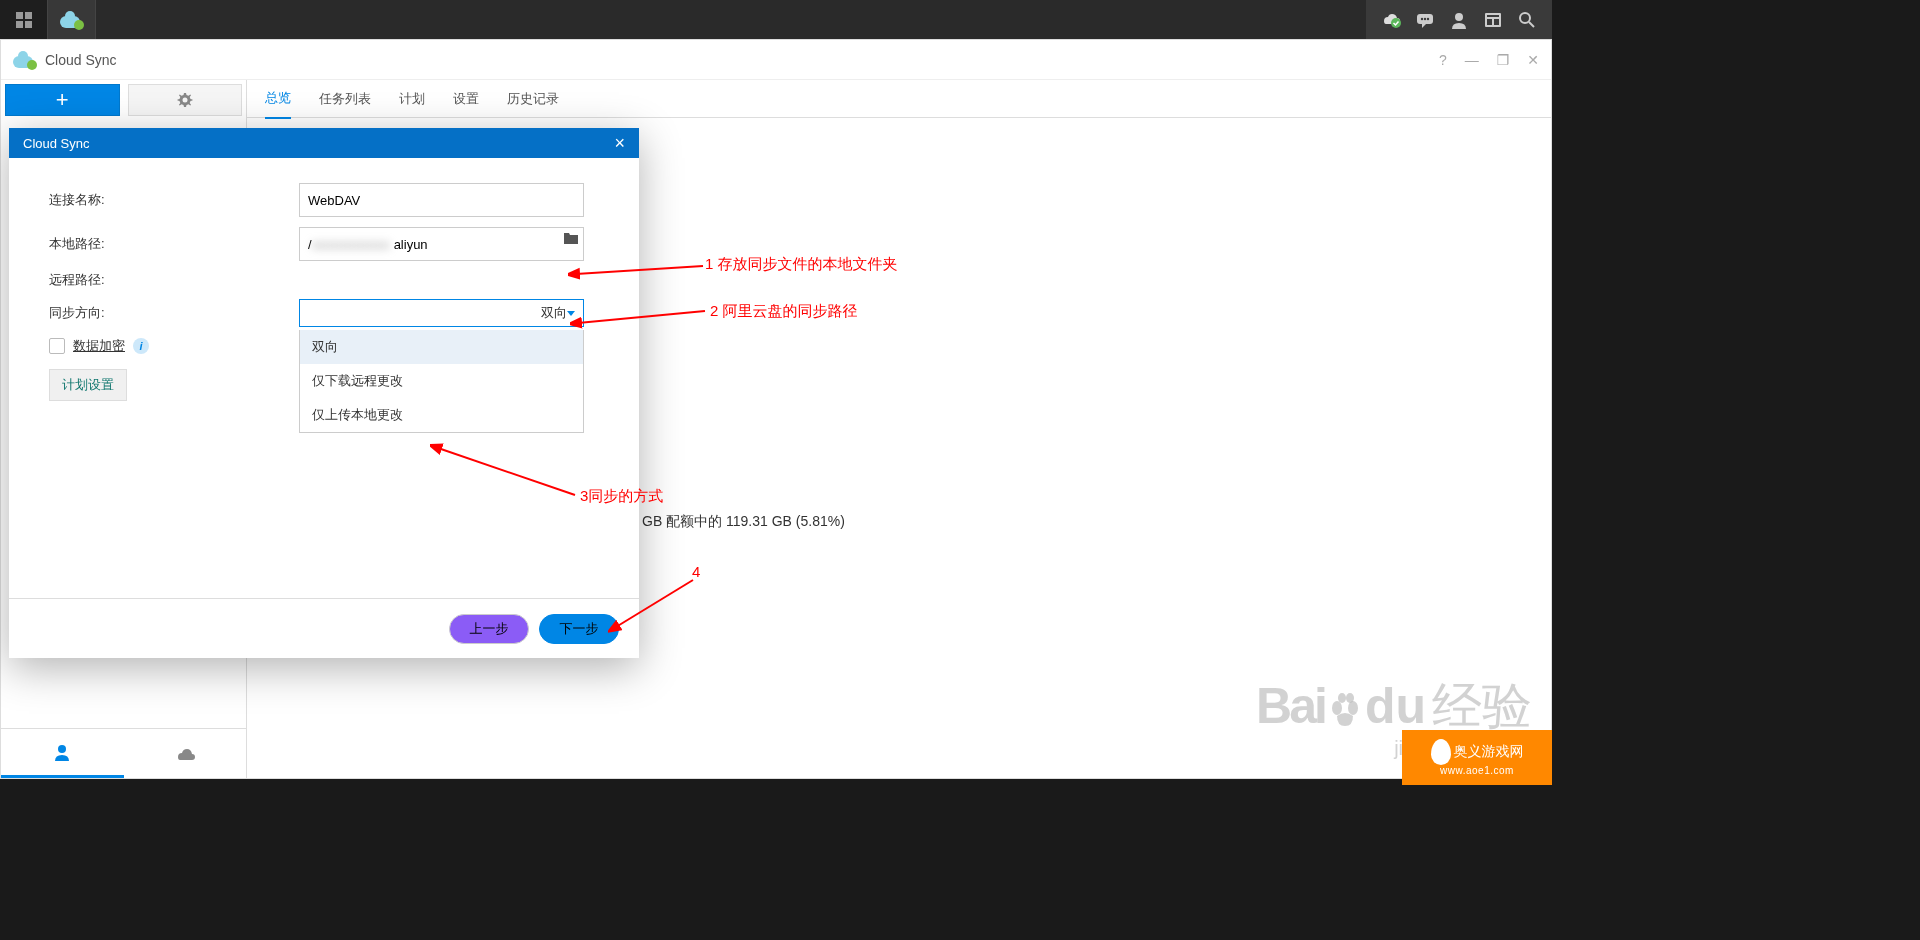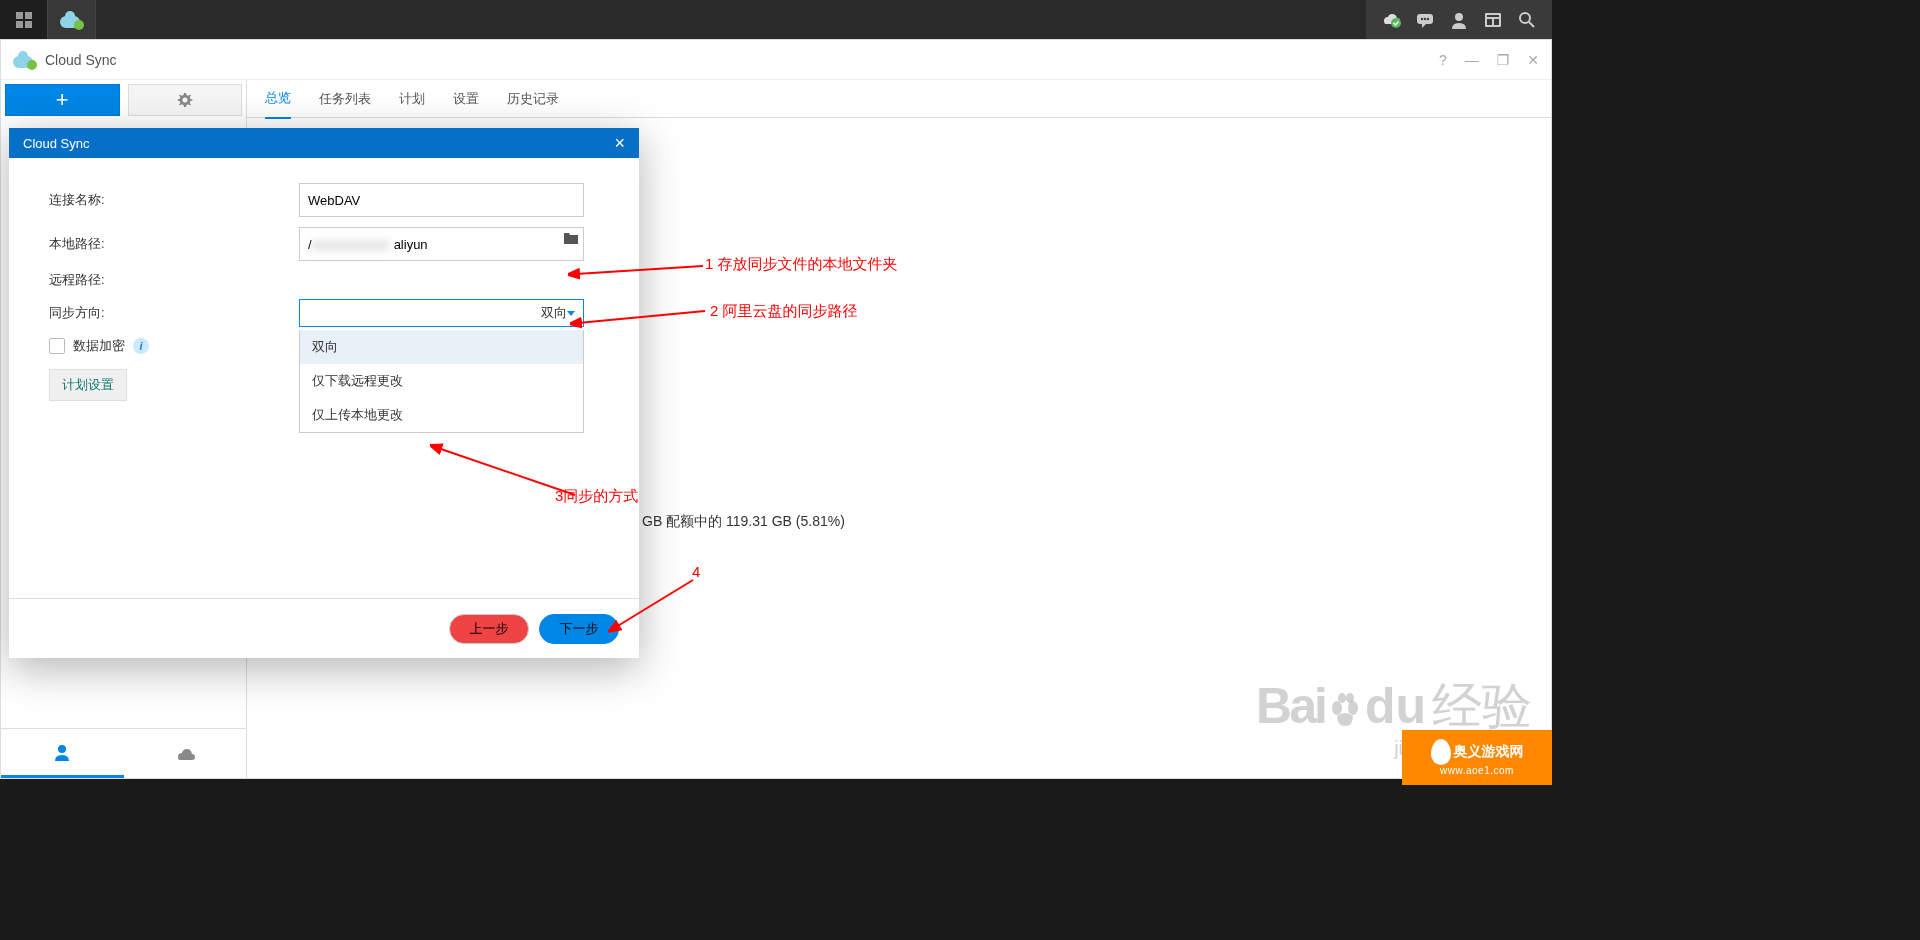--- a/index.html
+++ b/index.html
@@ -39,39 +39,39 @@
     .modal-body { flex: 1; padding: 25px 40px; }
     .form-row { display: flex; align-items: center; margin-bottom: 10px; gap: 12px; }
     .form-label { width: 238px; font-size: 13px; color: #333; }
     .form-input { flex: 0 0 285px; height: 28px; border: 1px solid #ccc; padding: 16px 8px; font-size: 13px; display: flex; align-items: center; position: relative; }
     .form-input input { border: none; outline: none; width: 100%; font-size: 13px; }
     .folder-icon-btn { position: absolute; right: 4px; top: 3px; color: #555; font-size: 16px; }
     .form-select { flex: 0 0 285px; height: 28px; border: 1px solid #0086e5; padding: 0 8px; font-size: 13px; display: flex; align-items: center; justify-content: flex-end; color: #333; position: relative; }
     .caret { color: #0086e5; border-top: 5px solid #0086e5; border-left: 4px solid transparent; border-right: 4px solid transparent; width: 0; height: 0; }
     .checkbox-row { display: flex; align-items: center; gap: 8px; margin: 8px 0 14px 0; }
     .checkbox { width: 16px; height: 16px; border: 1px solid #bbb; border-radius: 2px; }
-    .checkbox-label { font-size: 13px; color: #333; }
+    .checkbox-label { font-size: 13px; color: #333; text-decoration: underline; }
     .info-icon { width: 16px; height: 16px; border-radius: 50%; background: #cde8fa; color: #0086e5; display: flex; align-items: center; justify-content: center; font-size: 11px; font-weight: bold; font-style: italic; }
     .schedule-btn { padding: 6px 12px; background: #f0f0f0; border: 1px solid #ddd; font-size: 13px; color: #0f766e; }
     
     .dropdown-list { position: absolute; top: 30px; left: -1px; width: 285px; background: #fff; border: 1px solid #ccc; border-top: none; z-index: 10; }
     .dropdown-item { padding: 8px 12px; font-size: 13px; color: #333; }
     .dropdown-item.selected { background: #e8f0f8; }
     
     .modal-footer { height: 60px; border-top: 1px solid #ddd; display: flex; align-items: center; justify-content: flex-end; padding: 0 20px; gap: 10px; }
-    .mbtn { width: 80px; height: 30px; border-radius: 15px; font-size: 13px; border: 1px solid #ccc; display: flex; align-items: center; justify-content: center; background: #ef4444; }
+    .mbtn { width: 80px; height: 30px; border-radius: 15px; font-size: 13px; border: 1px solid #ccc; display: flex; align-items: center; justify-content: center; background: #8b5cf6; }
     .mbtn.primary { background: #0086e5; color: #000000; border-color: #0086e5; }
     
     .annotation { position: absolute; color: #ff0000; font-size: 15px; white-space: nowrap; }
     .arrow-svg { position: absolute; }
     
     .watermark1 { position: absolute; bottom: 200px; right: 20px; color: rgba(180,180,180,0.6); font-size: 50px; font-weight: bold; font-family: Arial; }
     .watermark2 { position: absolute; bottom: 180px; right: 40px; color: rgba(180,180,180,0.6); font-size: 20px; font-family: Arial; }
     .bottom-banner { position: absolute; bottom: 155px; right: 0; width: 150px; height: 55px; background: #ff8800; color: #fff; display: flex; flex-direction: column; align-items: center; justify-content: center; font-size: 14px; }
-    .bottom-banner-top { display: flex; align-items: center; gap: 3px; font-weight: bold; }
+    .bottom-banner-top { display: flex; align-items: center; gap: 3px; font-weight: normal; }
     .bottom-banner-url { font-size: 10px; letter-spacing: 0.5px; }
     .flame { width: 20px; height: 26px; background: #fff; border-radius: 50% 50% 50% 50% / 60% 60% 40% 40%; position: relative; }
     
     .cloud-sync-icon { width: 24px; height: 24px; position: relative; }
     .cloud-shape { width: 20px; height: 12px; background: #8dd4e8; border-radius: 8px; position: absolute; bottom: 4px; }
     .cloud-shape::before { content: ''; position: absolute; width: 10px; height: 10px; background: #8dd4e8; border-radius: 50%; top: -5px; left: 5px; }
     .green-dot { width: 10px; height: 10px; background: #7bc043; border-radius: 50%; position: absolute; bottom: 2px; right: 0px; }
     
     .blur-text { filter: blur(4px); color: #999; }
   </style>
@@ -233,21 +233,21 @@
     <button class="schedule-btn">计划设置</button>
   </div>
   <div class="modal-footer">
     <div class="mbtn">上一步</div>
     <div class="mbtn primary">下一步</div>
   </div>
 </div>
 
 <div class="annotation" style="top:255px; left:705px;">1 存放同步文件的本地文件夹</div>
 <div class="annotation" style="top:302px; left:710px;">2 阿里云盘的同步路径</div>
-<div class="annotation" style="top:487px; left:555px;">3同步的方式</div>
+<div class="annotation" style="top:487px; left:580px;">3同步的方式</div>
 <div class="annotation" style="top:563px; left:692px;">4</div>
 
 <svg class="arrow-svg" style="top:260px; left:568px;" width="140" height="20">
     <defs>
       <marker id="ah1" markerWidth="10" markerHeight="10" refX="2" refY="3" orient="auto">
         <path d="M0,0 L0,6 L8,3 Z" fill="#ff0000"></path>
       </marker>
     </defs>
     <line x1="135" y1="6" x2="8" y2="14" stroke="#ff0000" stroke-width="2" marker-end="url(#ah1)"></line>
   </svg>

